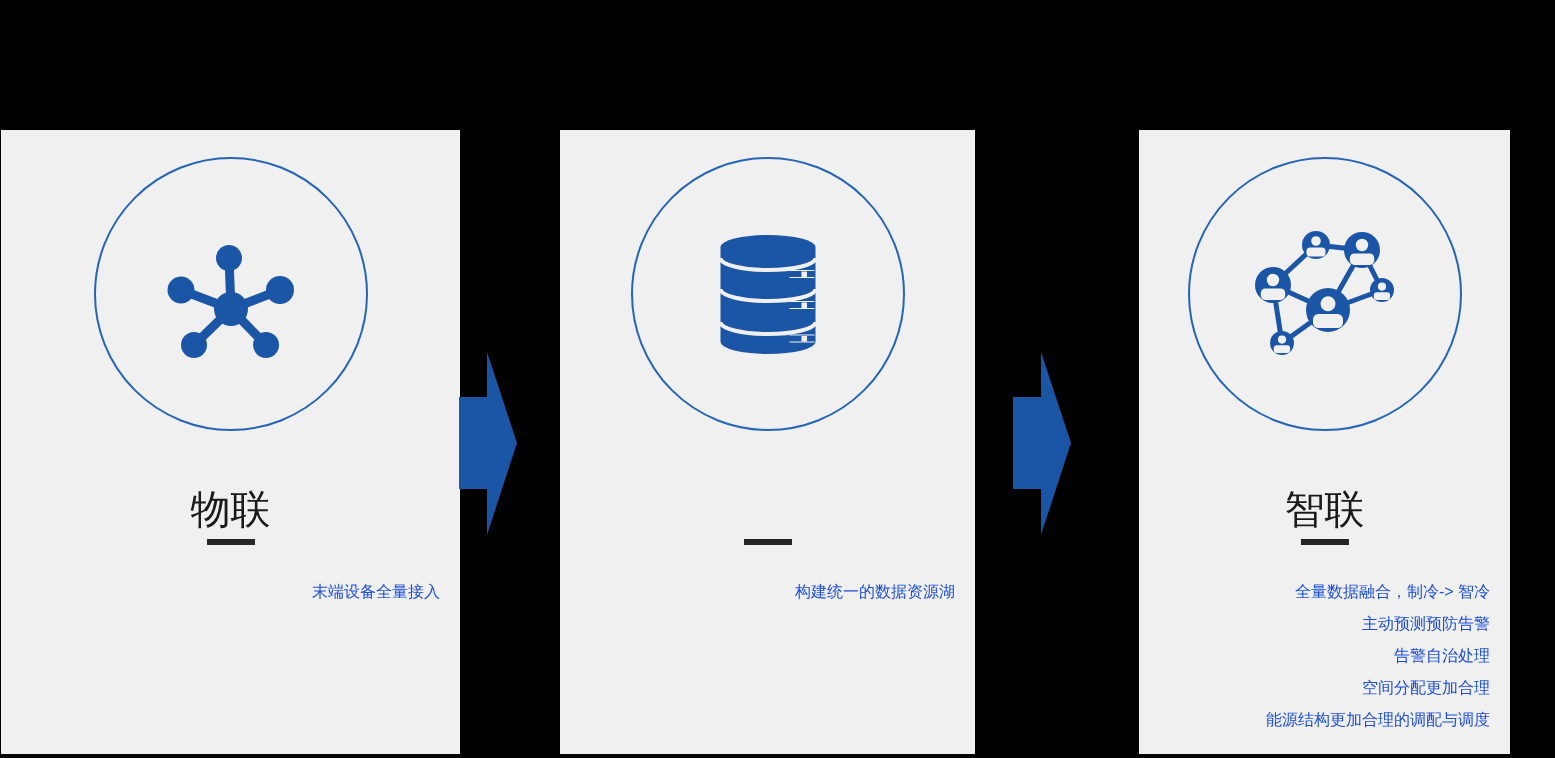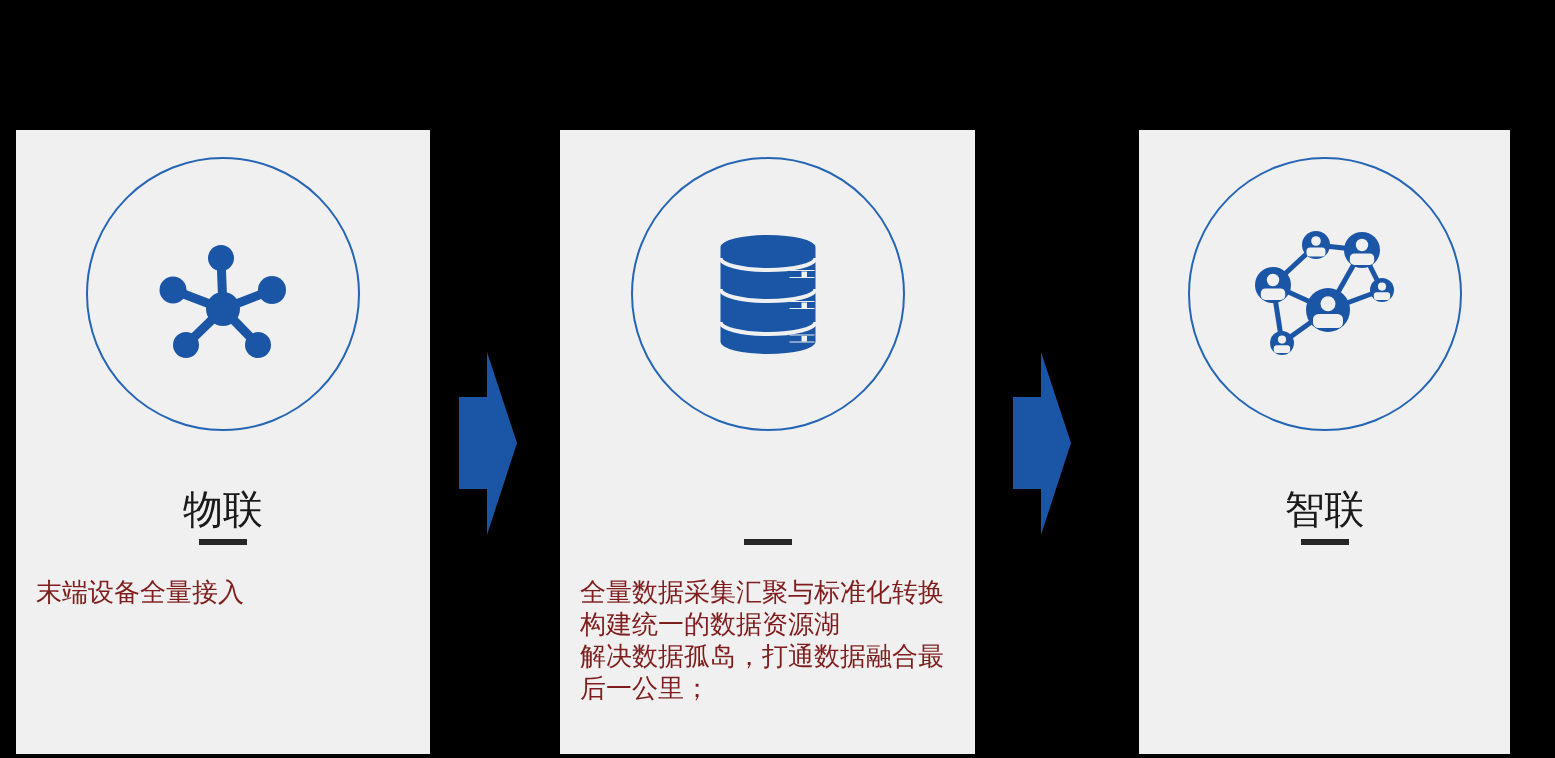--- a/index.html
+++ b/index.html
@@ -8,21 +8,21 @@
     background:#000000;
     position:relative;
     font-family:"Liberation Sans","DejaVu Sans",sans-serif;
     overflow:hidden;
   }
   .stage{
     position:absolute;
     top:130px;height:624px;
     background:#F0F0F0;
   }
-  #stage-0{left:16px;width:414px;}
+  #stage-0{left:1px;width:414px;padding-left:45px;}
   #stage-1{left:560px;width:415px;}
   #stage-2{left:1139px;width:371px;}
 
   .icon-circle{
     position:absolute;
     top:27px;left:50%;
     width:270px;height:270px;
     margin-left:-137px;
     border:2px solid #2565B5;
     border-radius:50%;
@@ -48,23 +48,23 @@
     position:absolute;
     top:409px;left:50%;
     width:48px;height:6px;
     margin-left:-24px;
     background:#262626;
   }
   .stage-desc{
     position:absolute;
     top:446px;left:0;right:0;
     padding:0 20px;
-    text-align:left;
-    font-size:26px;line-height:32px;
-    color:#7f1d1d;
+    text-align:right;
+    font-size:16px;line-height:32px;
+    color:#1d4ed8;
   }
   .flow-arrow{
     position:absolute;
     top:352px;
     width:58px;height:183px;
   }
   #arrow-0{left:459px;}
   #arrow-1{left:1013px;}
 </style>
 </head>
@@ -118,23 +118,21 @@
       <line x1="70" y1="107" x2="95" y2="107"></line>
     </g>
     <g fill="#F0F0F0">
       <rect x="82" y="36.5" width="5.5" height="5.5"></rect>
       <rect x="82" y="67.5" width="5.5" height="5.5"></rect>
       <rect x="82" y="101" width="5.5" height="5.5"></rect>
     </g>
   </svg>
   <div class="title-underline"></div>
   <div class="stage-desc">
-    <div>全量数据采集汇聚与标准化转换</div>
     <div>构建统一的数据资源湖</div>
-    <div>解决数据孤岛，打通数据融合最后一公里；</div>
   </div>
 </div>
 
 <svg class="flow-arrow" id="arrow-1" width="58" height="183" viewBox="0 0 58 183">
   <polygon points="0,45 28,45 28,0 58,91 28,183 28,137 0,137" fill="#1B55A6"></polygon>
 </svg>
 
 <div class="stage" id="stage-2">
   <div class="icon-circle"></div>
   <svg class="stage-icon" id="icon-people" width="140" height="125" viewBox="0 0 140 125">
@@ -198,13 +196,20 @@
           <rect x="58" y="84" width="30" height="14" rx="5.5"></rect>
       </g>
       <g clip-path="url(#cpF)">
         <circle cx="27" cy="109.6" r="4.1"></circle>
           <rect x="18.8" y="115.2" width="16.3" height="7.7" rx="3"></rect>
       </g>
     </g>
   </svg>
   <div class="stage-title">智联</div>
   <div class="title-underline"></div>
+  <div class="stage-desc">
+    <div>全量数据融合，制冷-&gt; 智冷</div>
+    <div>主动预测预防告警</div>
+    <div>告警自治处理</div>
+    <div>空间分配更加合理</div>
+    <div>能源结构更加合理的调配与调度</div>
+  </div>
 </div>
 
 </body></html>

